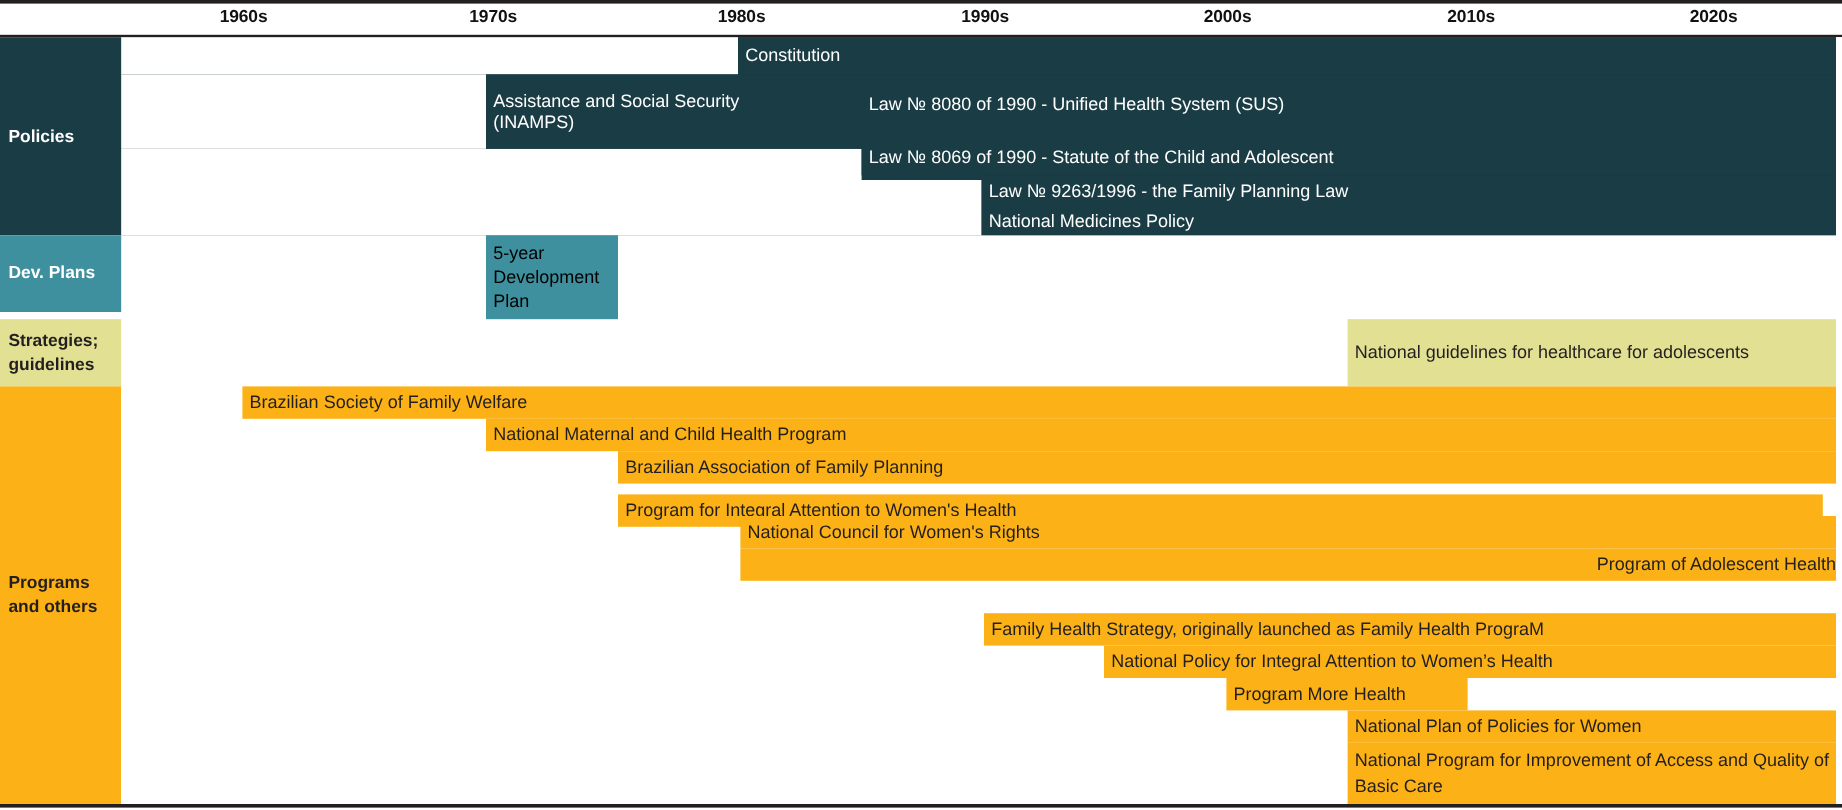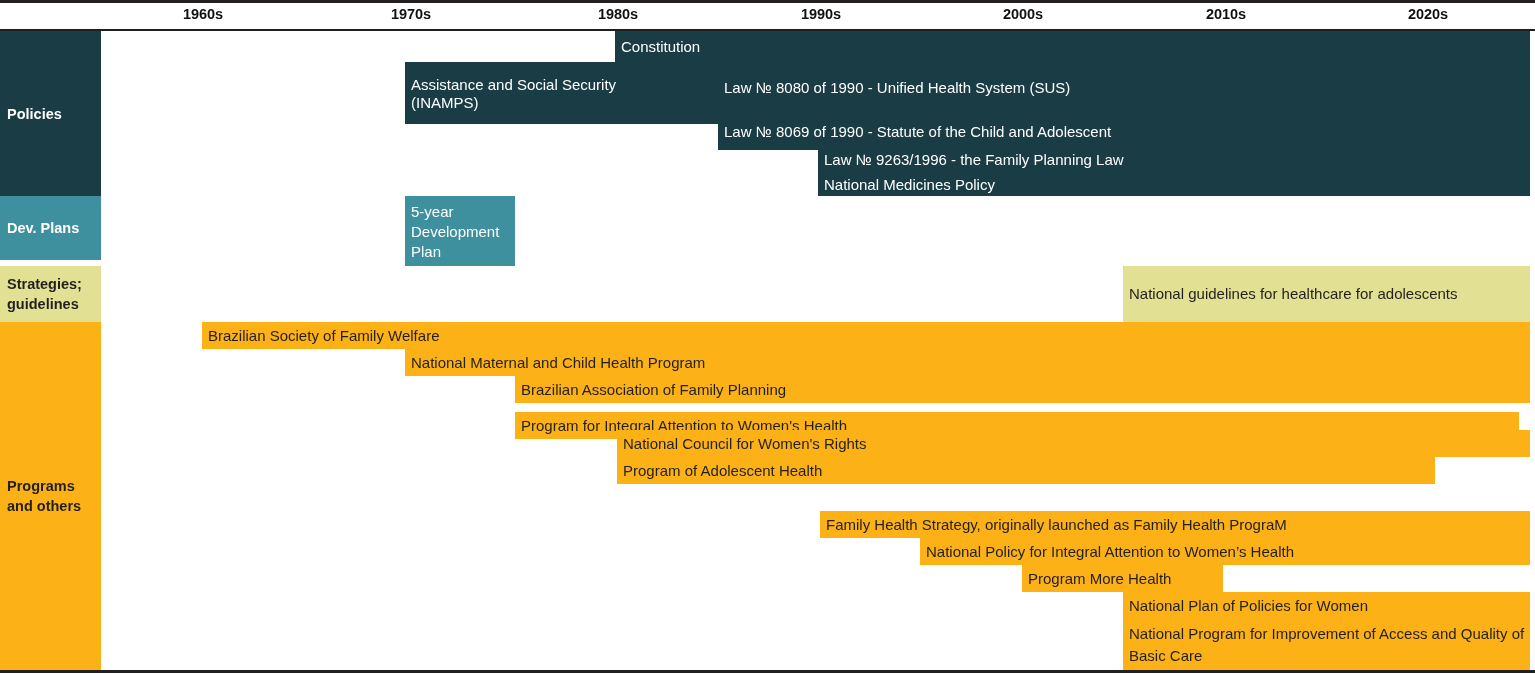--- a/index.html
+++ b/index.html
@@ -31,21 +31,21 @@
 
   
   .mask{position:absolute;background:#ffffff;}
 
   
   .bar{position:absolute;display:flex;align-items:center;box-sizing:border-box;}
   .bar-label{font-size:15px;line-height:1.2;white-space:nowrap;padding-left:6px;}
   .bar.dark{background:#1a3c44;}
   .bar.dark .bar-label{color:#ffffff;}
   .bar.teal{background:#3f909e;}
-  .bar.teal .bar-label{color:#ffffff;white-space:normal;}
+  .bar.teal .bar-label{color:#000000;white-space:normal;}
   .bar.khaki{background:#e2e093;}
   .bar.khaki .bar-label{color:#231f20;}
   .bar.amber{background:#fcb216;}
   .bar.amber .bar-label{color:#231f20;}
   .bar.multiline .bar-label{white-space:normal;}
 
   #bottom-rule{position:absolute;left:0;top:670px;width:1535px;height:3px;background:#231f20;}
   #right-edge{position:absolute;left:1530px;top:31px;width:5px;height:639px;background:#ffffff;}
 </style>
 </head>
@@ -132,21 +132,21 @@
   </div>
 
   <div class="bar amber" style="left:515px;top:412px;width:1004px;height:27px;">
     <span class="bar-label">Program for Integral Attention to Women's Health</span>
   </div>
 
   <div class="bar amber" style="left:617px;top:430px;width:913px;height:27px;">
     <span class="bar-label">National Council for Women's Rights</span>
   </div>
 
-  <div class="bar amber" style="left:617px;top:457px;width:818px;height:27px;">
+  <div class="bar amber" style="left:617px;top:457px;width:913px;height:27px;justify-content:flex-end;">
     <span class="bar-label">Program of Adolescent Health</span>
   </div>
 
 
   <div class="bar amber" style="left:820px;top:511px;width:710px;height:27px;">
     <span class="bar-label">Family Health Strategy, originally launched  as Family Health PrograM</span>
   </div>
 
   <div class="bar amber" style="left:920px;top:538px;width:610px;height:27px;">
     <span class="bar-label">National Policy for Integral Attention to Women’s Health</span>

